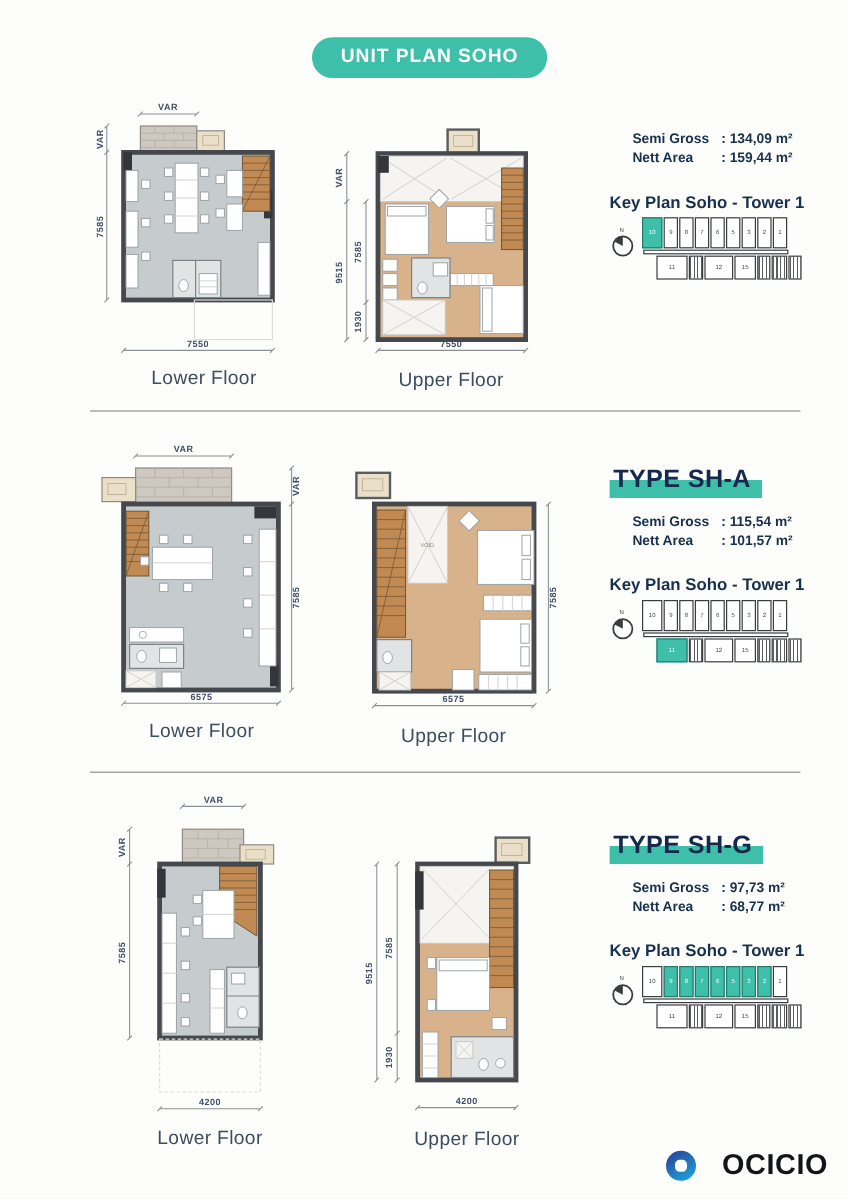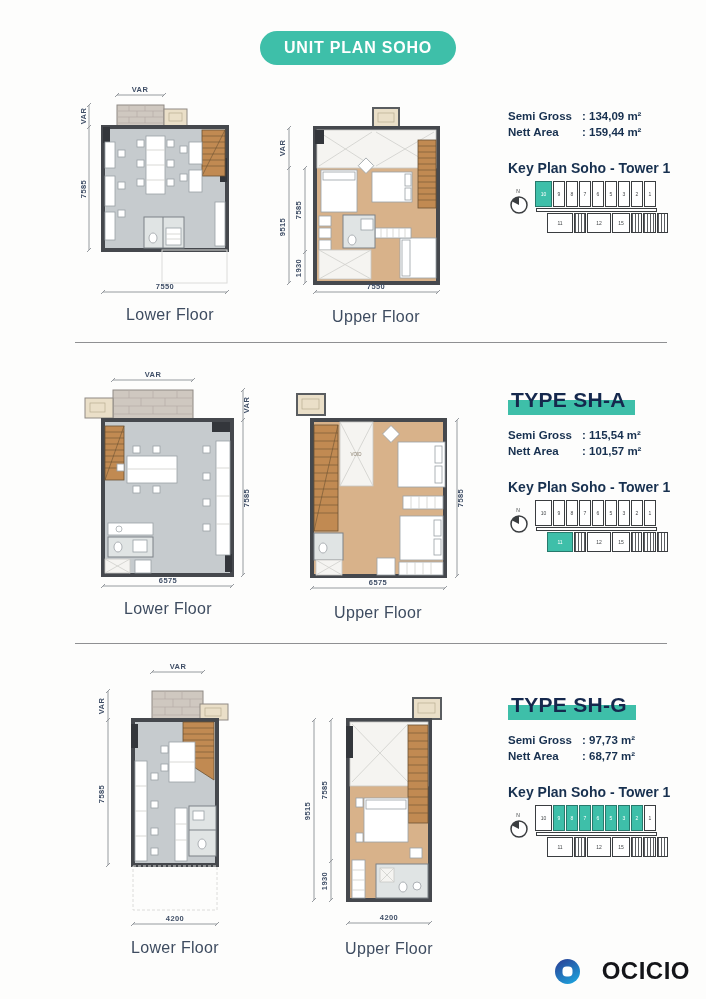--- a/index.html
+++ b/index.html
@@ -22,21 +22,21 @@
   .dims line, .dims path { stroke:#8b9095; stroke-width:0.9; fill:none; }
   .dimt { font-size:7.5px; font-weight:bold; fill:#3f4e66; letter-spacing:0.4px; }
   .floor-label { font-size:16px; fill:#3e4c60; letter-spacing:0.3px; }
 
   .info { position:absolute; left:508px; width:170px; }
   .type-title { display:inline-block; font-size:21px; font-weight:bold; color:#15284d;
     letter-spacing:0.3px; background:linear-gradient(transparent 45%, #3ebfa9 45%);
     padding:0 9px 3px 3px; }
   .specs { margin-top:14px; }
   .spec-row { display:flex; font-size:11.5px; font-weight:bold; color:#17304f; margin-top:4px; }
-  .spec-label { width:74px; }
+  .spec-label { width:74px;margin-left:19px; }
   .kp-title { font-size:14px; font-weight:bold; color:#17304f; margin:22px 0 5px; }
 
   .keyplan { display:flex; align-items:flex-start; }
   .kp-compass { margin:6px 3px 0 0; flex:none; }
   .kp-building { margin-left:2px; }
   .kp-row { display:flex; gap:1px; }
   .kp-unit { width:12px; height:26px; border:1.5px solid #3a3d40; background:#fff;
     font-size:5px; color:#44474a; display:flex; align-items:center; justify-content:center; }
   .kp-unit.wide { width:17px; }
   .kp-hl { background:#3ebfa9; border-color:#27796c; color:#fff; }

